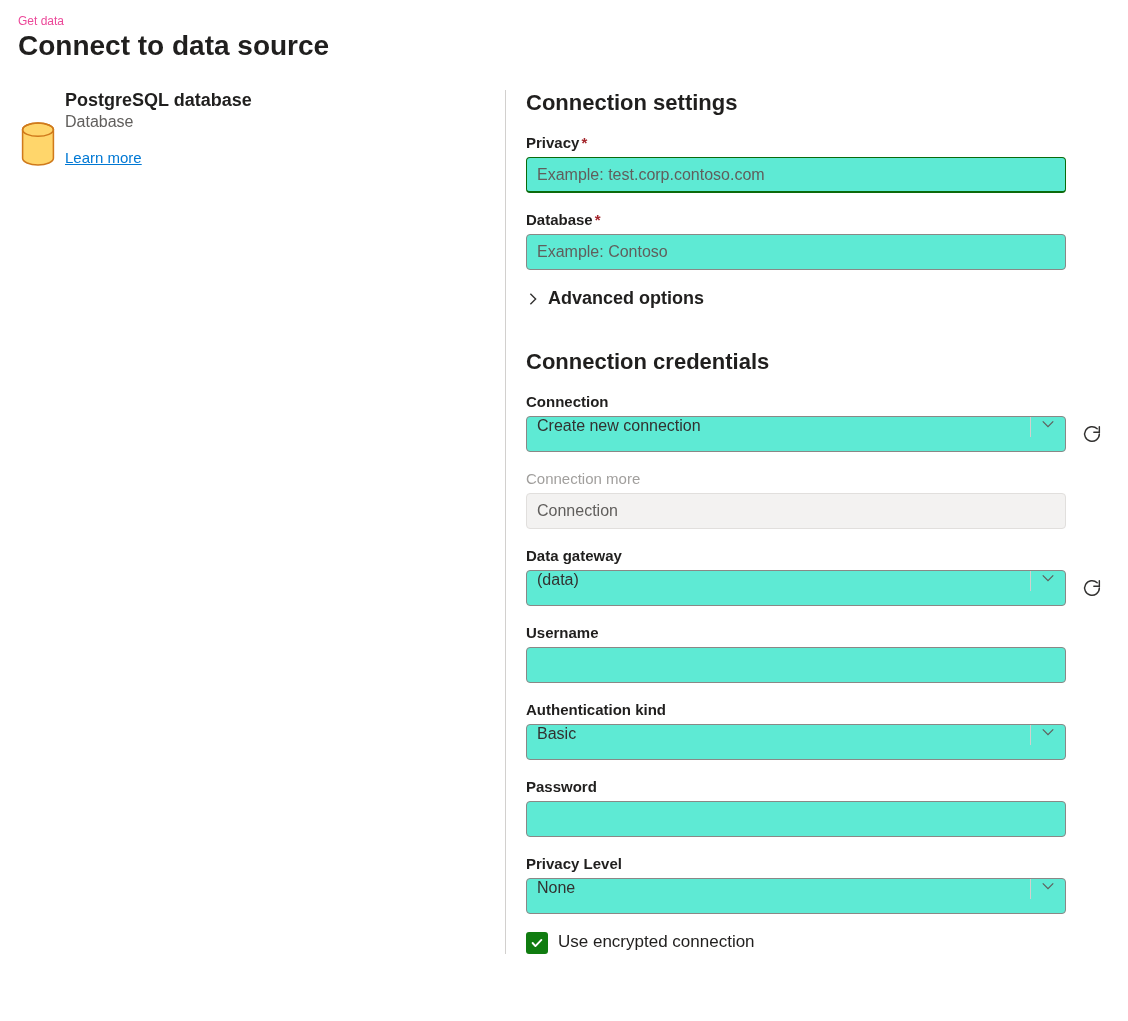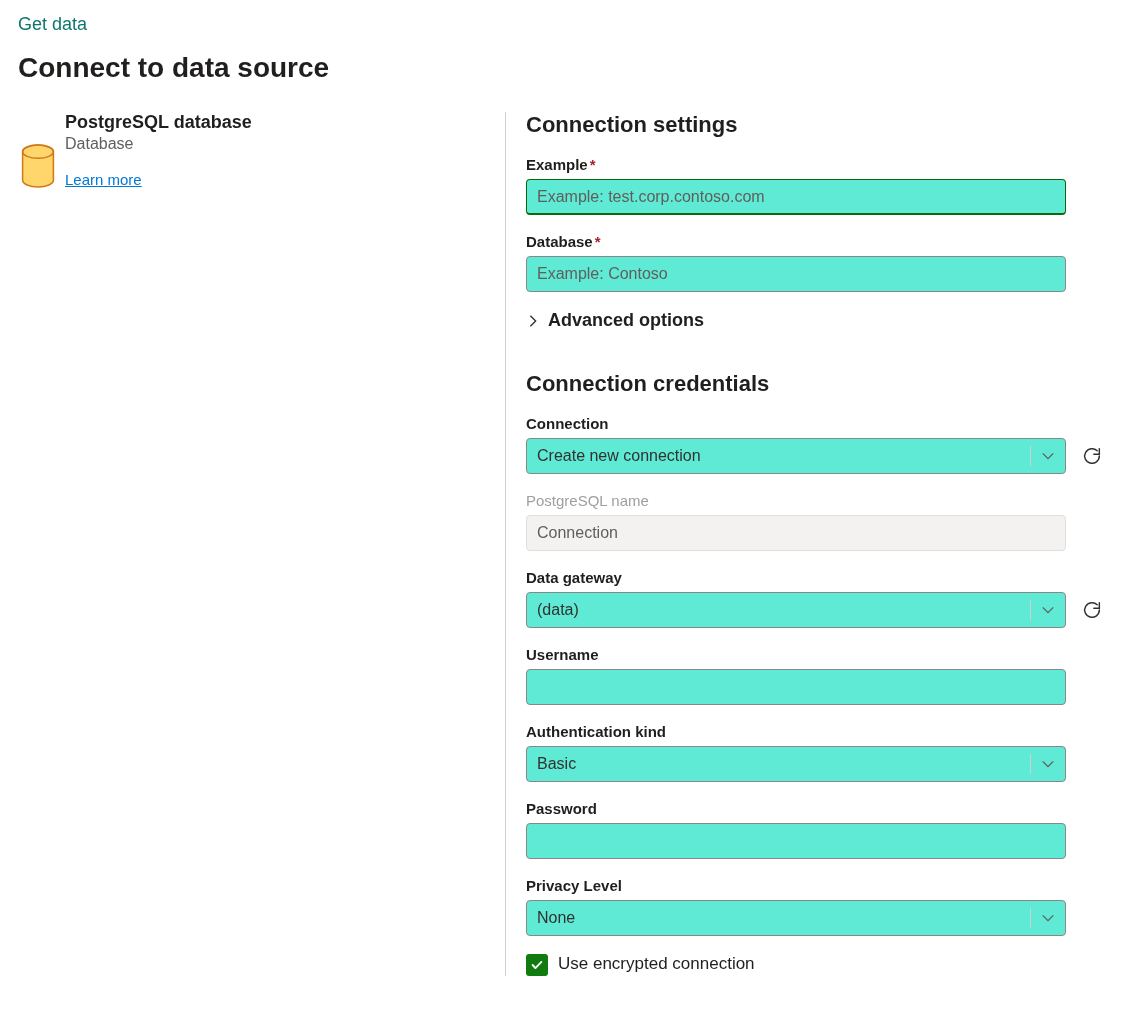--- a/index.html
+++ b/index.html
@@ -4,21 +4,21 @@
   <style>
     * { box-sizing: border-box; margin: 0; padding: 0; }
     body {
       font-family: "Segoe UI", -apple-system, sans-serif;
       font-size: 14px;
       color: #323130;
       background: #fff;
       width: 1128px;
       padding: 14px 18px;
     }
-    .breadcrumb { font-size: 18px; color: #0f766e; margin-bottom: 17px; }
+    .breadcrumb { font-size: 12px; color: #ec4899; margin-bottom: 2px; }
     .page-title { font-size: 28px; font-weight: 600; color: #201f1e; margin-bottom: 28px; }
     .split { display: flex; }
     .left { width: 500px; padding-right: 20px; }
     .right { flex: 1; border-left: 1px solid #d2d0ce; padding-left: 20px; padding-right: 6px; }
 
     .src-row { display: flex; align-items: flex-end; gap: 7px; }
     .db-icon { width: 40px; height: 44px; flex-shrink: 0; }
     .src-info .src-name { font-size: 18px; font-weight: 600; color: #201f1e; }
     .src-info .src-type { font-size: 16px; color: #605e5c; margin-top: 2px; }
     .src-info .learn { font-size: 15px; color: #0078d4; text-decoration: underline; display: inline-block; margin-top: 18px; cursor: pointer; }
@@ -41,21 +41,21 @@
       font-size: 16px;
       color: #323130;
       background: #5eead4;
       outline: none;
     }
     .text-input::placeholder { color: #605e5c; }
     .text-input.active { border-color: #0b6a0b; border-bottom-width: 2px; }
     .text-input:disabled { background: #f3f2f1; border-color: #e1dfdd; color: #a19f9d; }
 
     .select {
-      display: flex; align-items: center; justify-content: space-between;
+      display: flex; justify-content: space-between;
       cursor: pointer;
     }
     .select .val { flex: 1; }
     .sep { width: 1px; height: 20px; background: #d2d0ce; margin: 0 10px; }
     .chev { width: 14px; height: 14px; flex-shrink: 0; }
 
     .input-row { display: flex; align-items: center; gap: 14px; }
     .input-row .text-input, .input-row .select { flex: 0 0 540px; }
     .refresh-btn { width: 24px; height: 24px; cursor: pointer; display: flex; align-items: center; justify-content: center; }
 
@@ -92,21 +92,21 @@
       </div>
     </div>
   </div>
 
   <div class="right">
 
     <h2 class="section-title">Connection settings</h2>
 
     <div class="field">
       <label class="field-label">
-        <span>Example</span><span class="req">*</span>
+        <span>Privacy</span><span class="req">*</span>
       </label>
       <input class="text-input active" type="text" placeholder="Example: test.corp.contoso.com" style="">
     </div>
 
     <div class="field">
       <label class="field-label">
         <span>Database</span><span class="req">*</span>
       </label>
       <input class="text-input" type="text" placeholder="Example: Contoso" style="">
     </div>
@@ -132,21 +132,21 @@
         </div>
         <div class="refresh-btn">
           <svg width="22" height="22" viewBox="0 0 24 24">
               <path d="M20 12 a8 8 0 1 1 -2.34-5.66 M20 4 v6 h-6" fill="none" stroke="#323130" stroke-width="1.6" stroke-linecap="round"></path>
             </svg>
         </div>
       </div>
     </div>
 
     <div class="field">
-      <label class="field-label disabled">PostgreSQL name</label>
+      <label class="field-label disabled">Connection more</label>
       <input class="text-input" type="text" disabled="" placeholder="Connection" style="">
     </div>
 
     <div class="field">
       <label class="field-label">Data gateway</label>
       <div class="input-row">
         <div class="select">
           <span class="val">(data)</span>
           <span class="sep"></span>
           <svg class="chev" viewBox="0 0 16 16">

